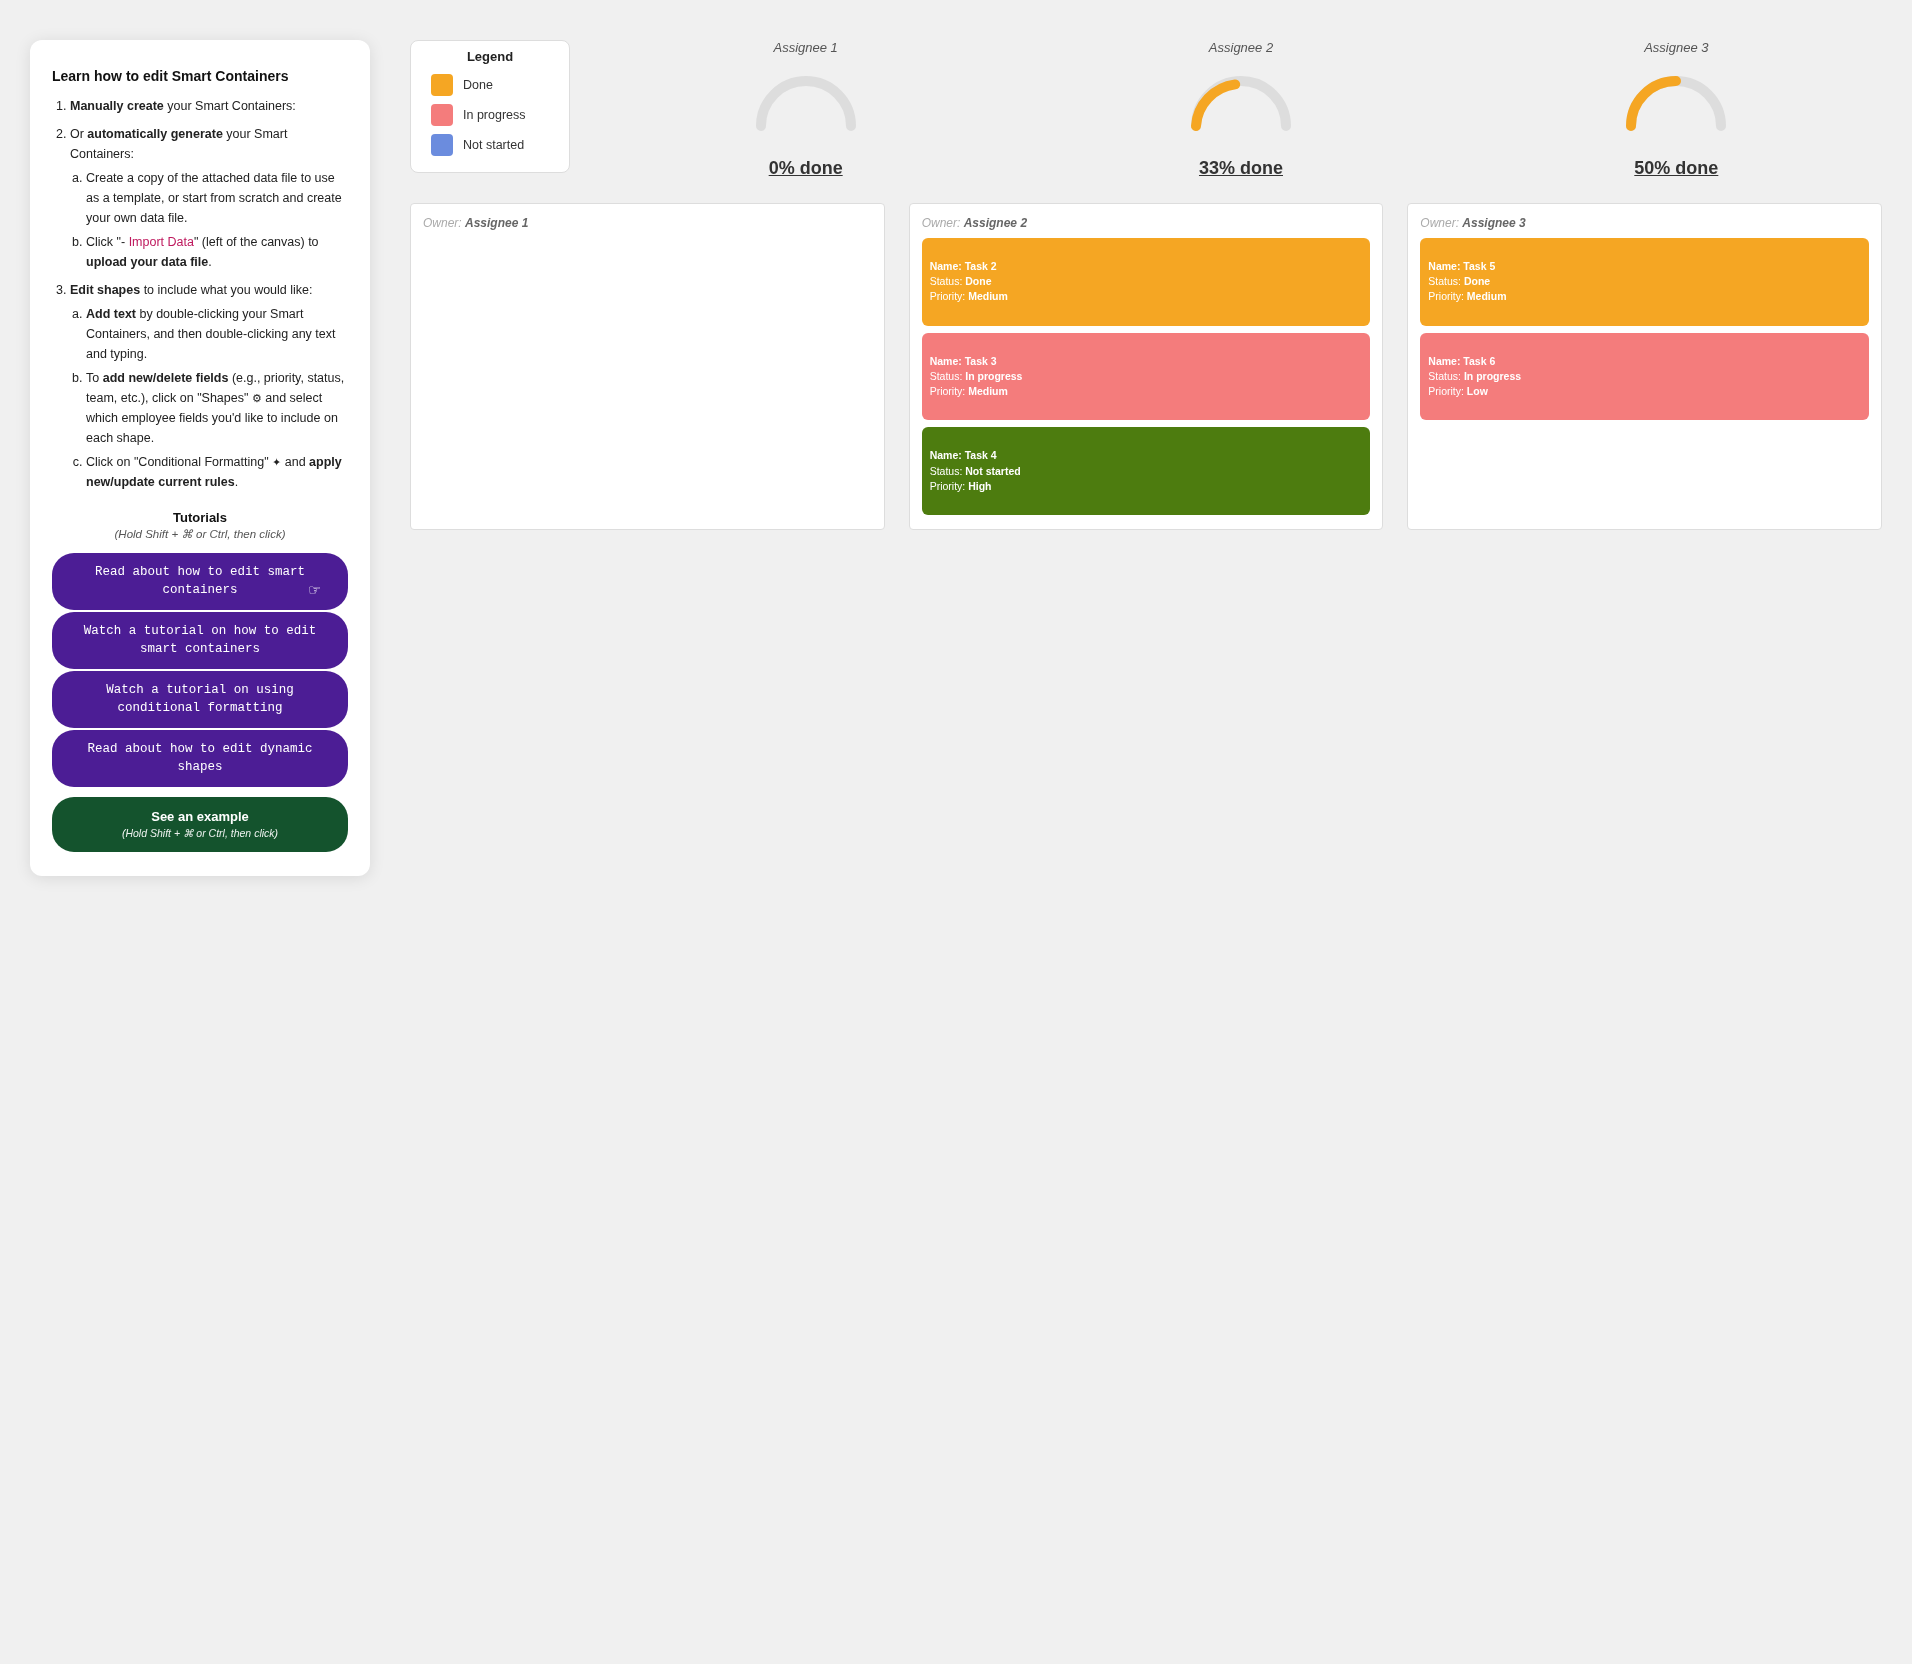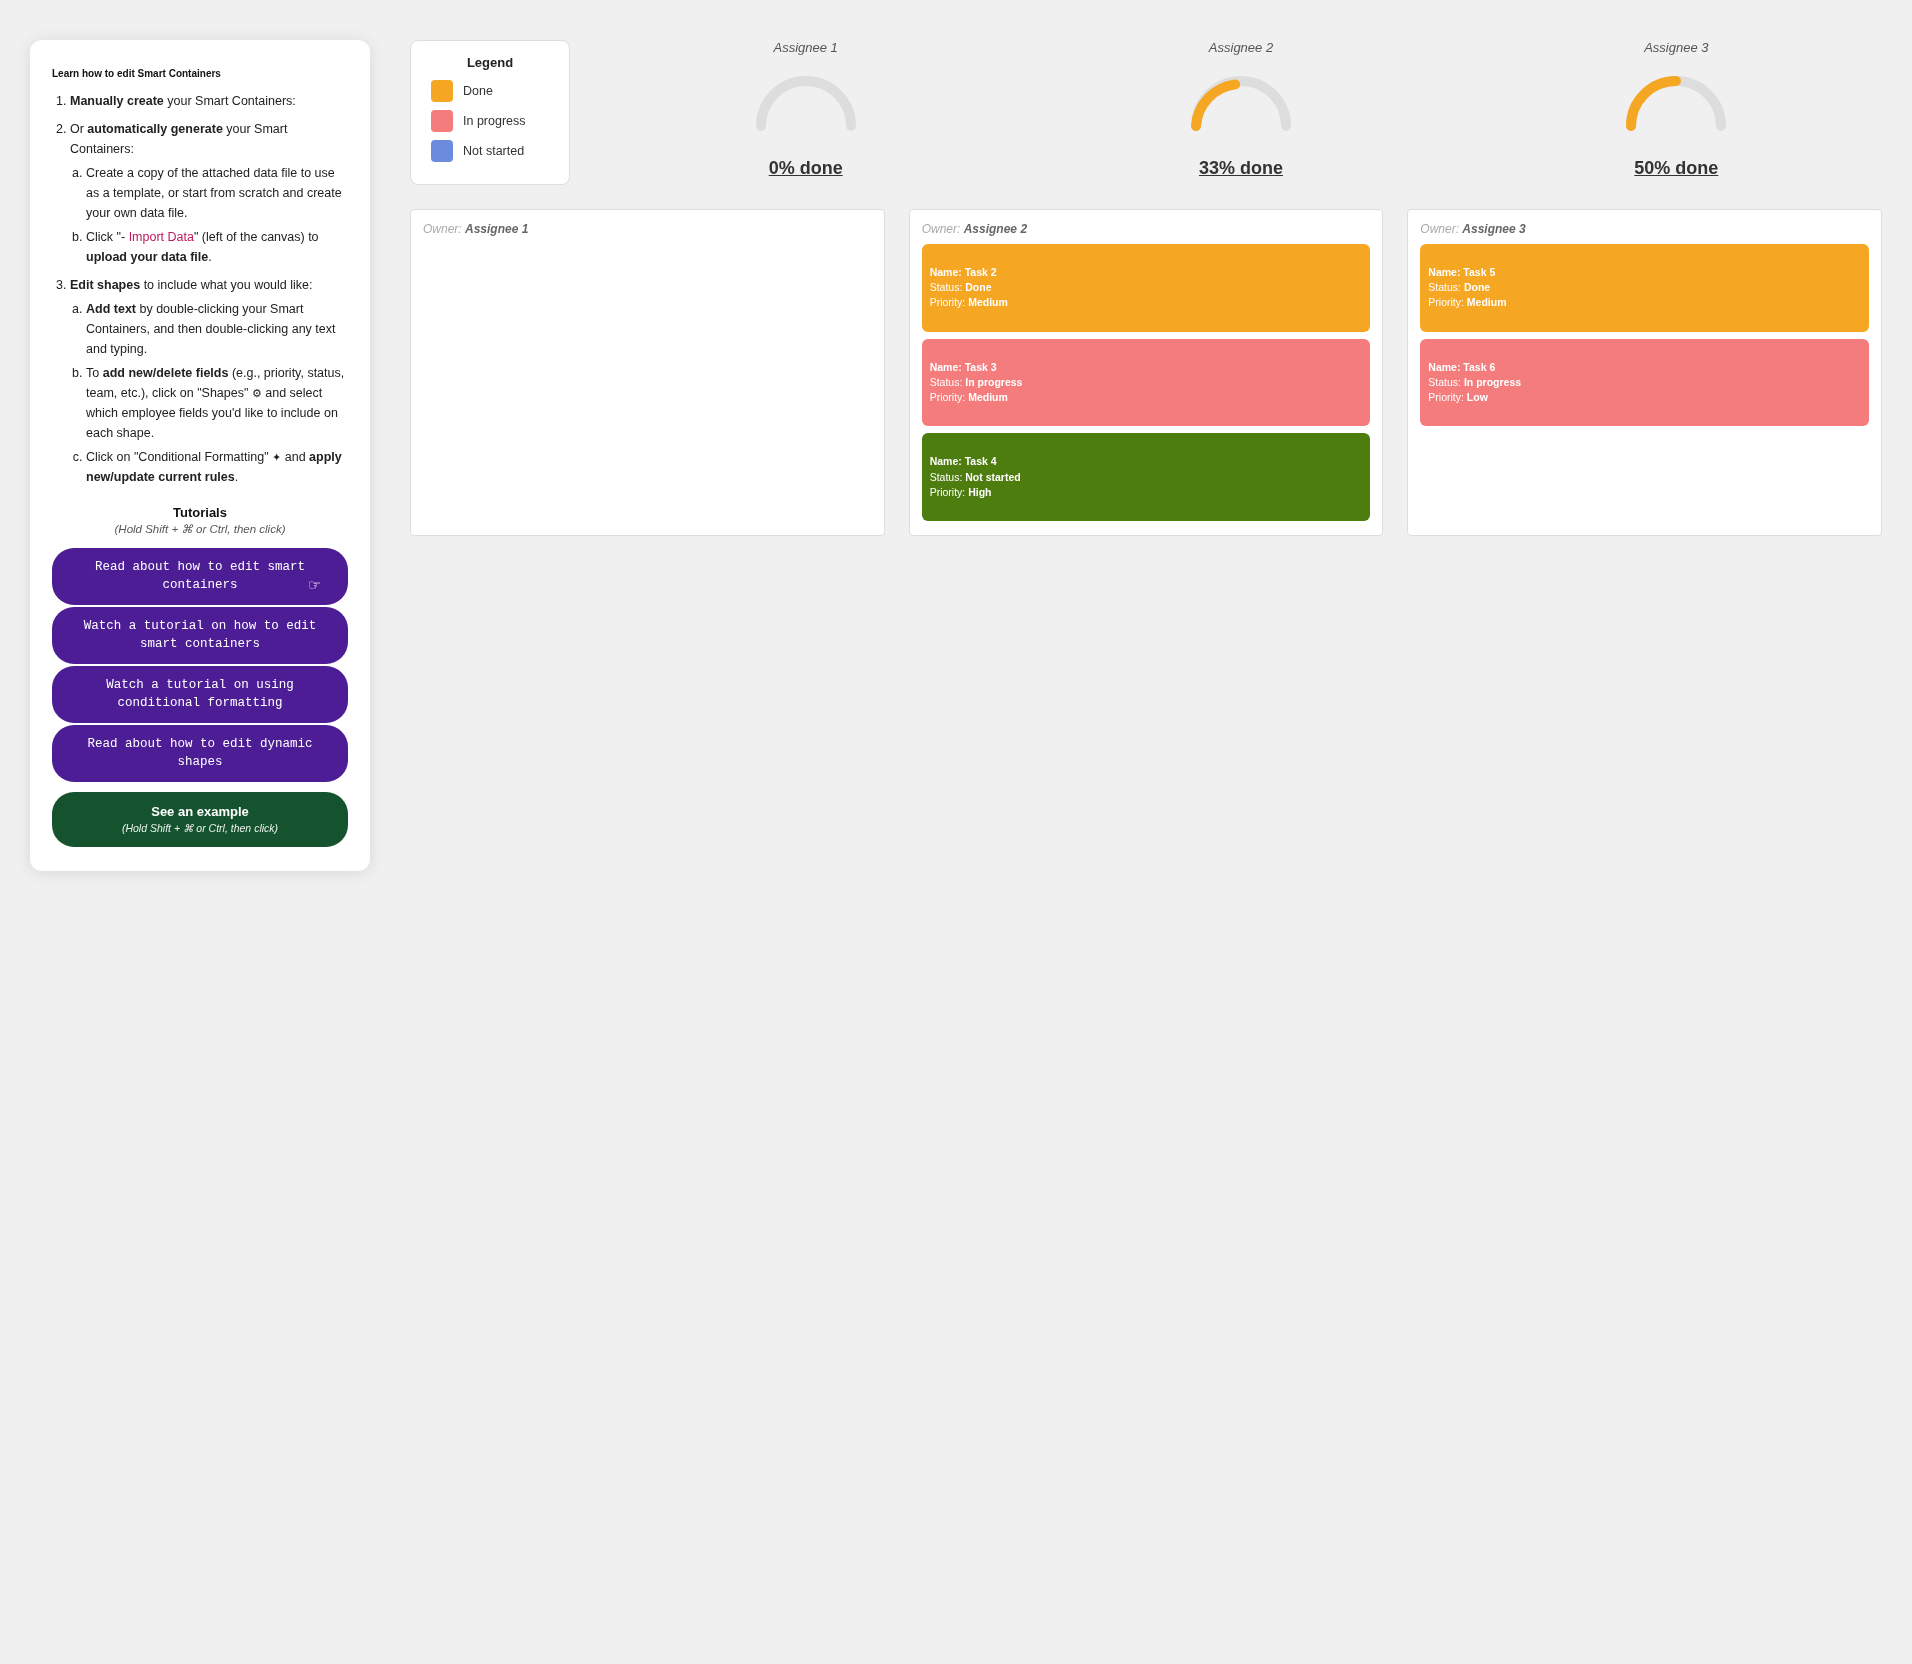--- a/index.html
+++ b/index.html
@@ -24,21 +24,21 @@
     .left-panel {
       background: #fff;
       border-radius: 12px;
       box-shadow: 0 2px 16px rgba(0,0,0,0.10);
       padding: 28px 22px 24px 22px;
       width: 340px;
       min-width: 320px;
       flex-shrink: 0;
     }
     .panel-title {
-      font-size: 10px;
+      font-size: 14px;
       font-weight: 700;
       color: #111;
       margin-bottom: 12px;
       text-align: left;
     }
     .instructions-list {
       padding-left: 18px;
       margin-bottom: 14px;
       color: #222;
       font-size: 12.5px;
@@ -126,21 +126,21 @@
       flex: 1;
       display: flex;
       flex-direction: column;
       gap: 24px;
     }
     
     .legend-box {
       background: #fff;
       border: 1.5px solid #ddd;
       border-radius: 8px;
-      padding: 14px 20px;
+      padding: 8px 20px;
       display: inline-block;
       min-width: 160px;
       margin-bottom: 0;
     }
     .legend-title {
       font-weight: 700;
       font-size: 13px;
       margin-bottom: 10px;
       color: #222;
       text-align: center;

